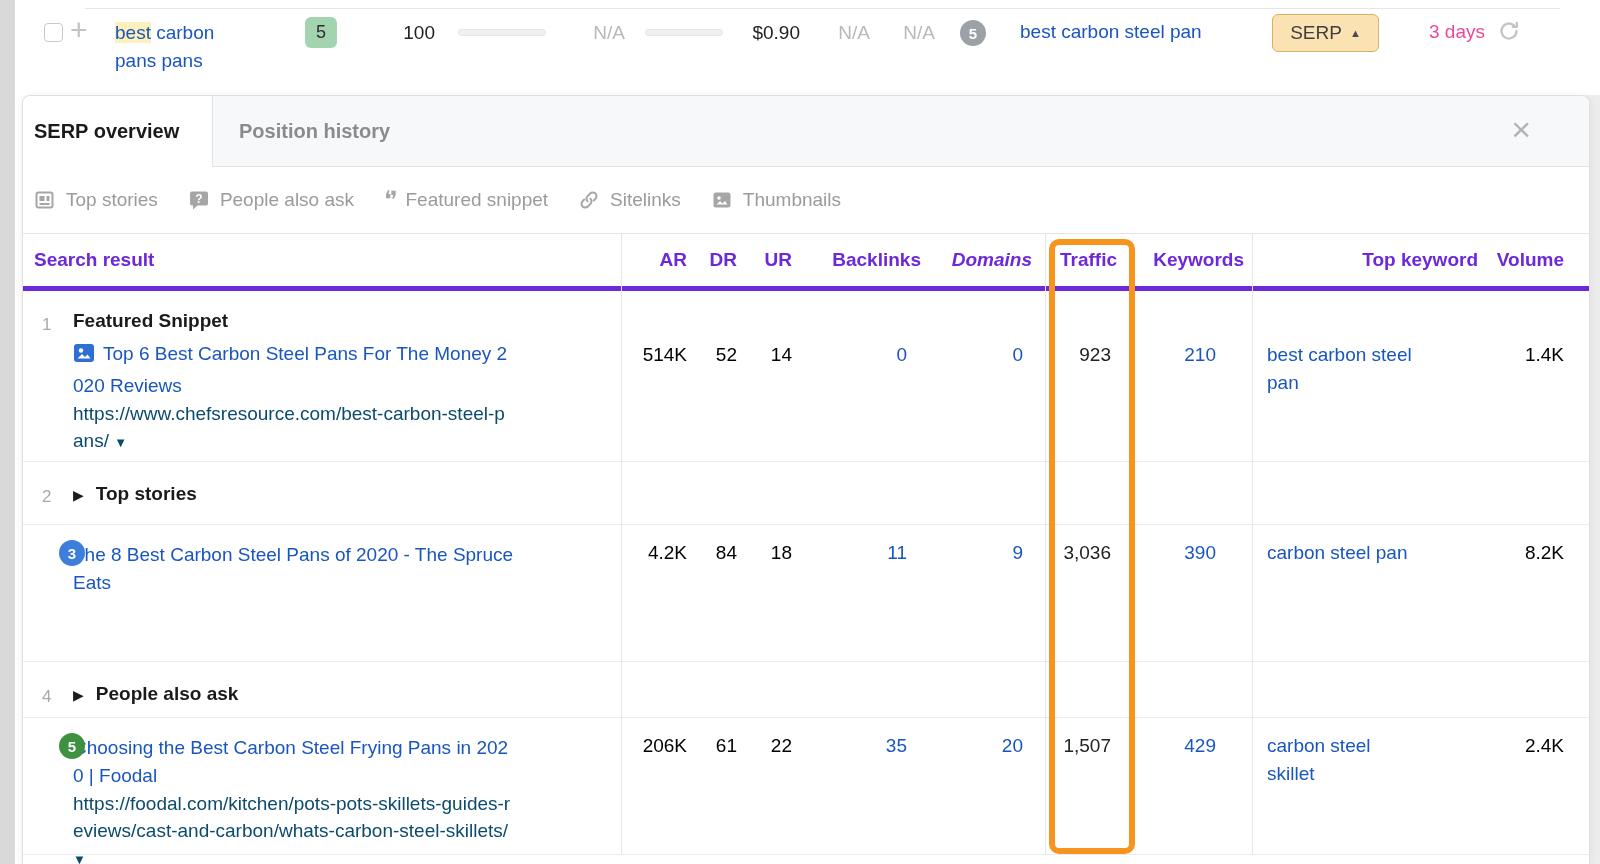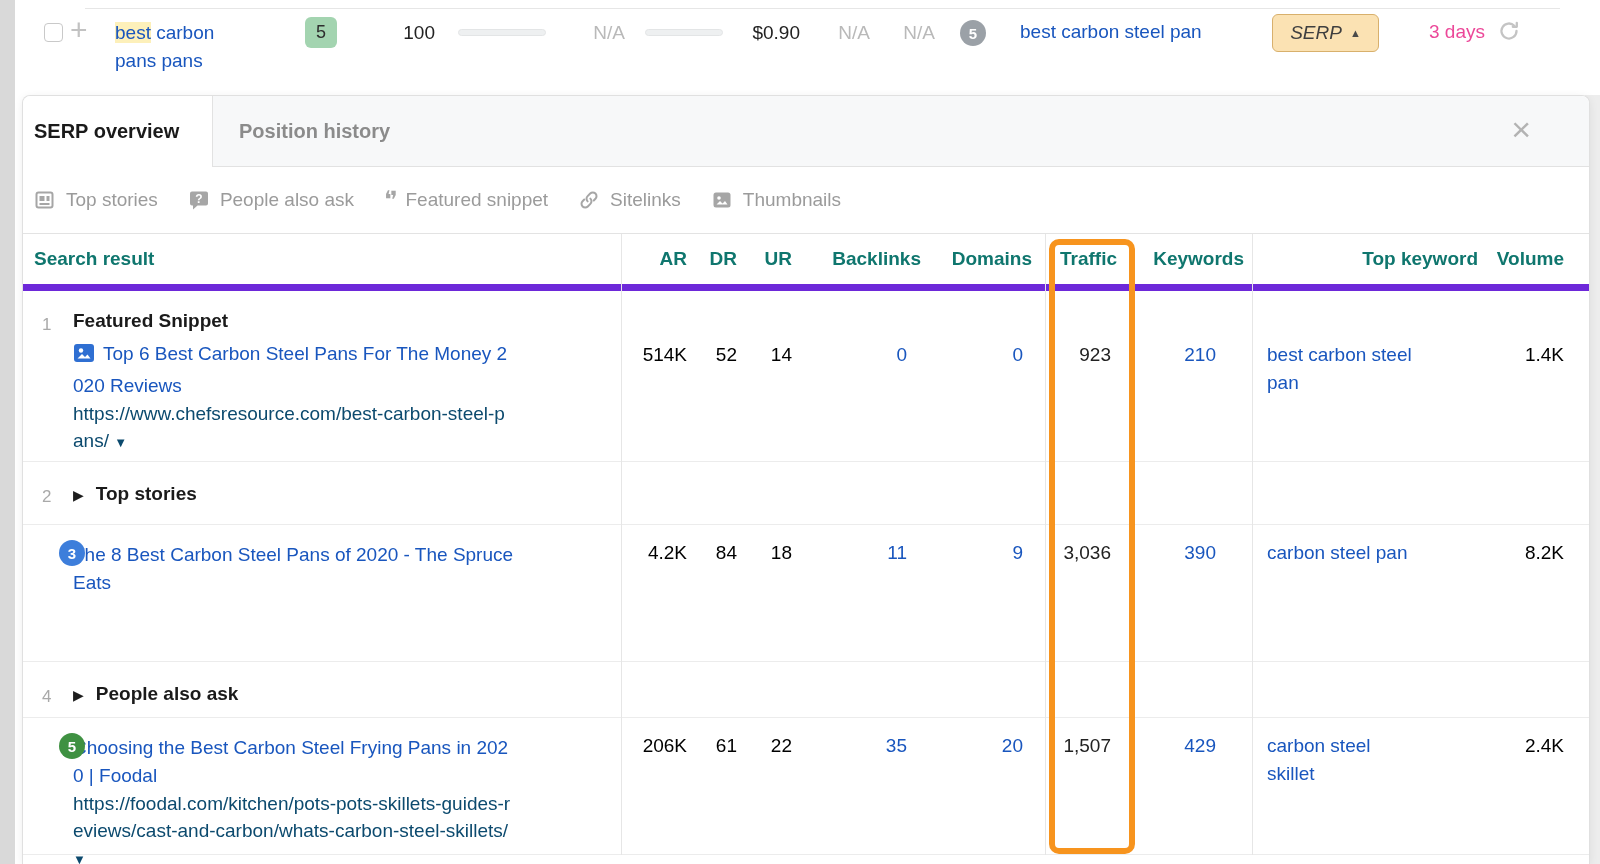--- a/index.html
+++ b/index.html
@@ -18,21 +18,21 @@
   .kw-checkbox { position:absolute; left:29px; top:23px; width:19px; height:19px; border:1.5px solid #c9c9c9; border-radius:4px; background:#fff; cursor:pointer; }
   .kw-plus { position:absolute; left:55px; top:15px; font-size:30px; font-weight:300; color:#c2c2c2; cursor:pointer; line-height:1; }
   .kw-keyword { position:absolute; left:100px; top:19px; width:118px; line-height:28px; color:#1956be; cursor:pointer; }
   .kw-keyword .hl { background:#fdf0ba; }
   .kd-badge { position:absolute; left:290px; top:17px; width:32px; height:31px; background:#a3d4b0; border-radius:6px; display:flex; align-items:center; justify-content:center; font-size:18px; color:#2d2d2d; }
   .kw-num { position:absolute; top:22px; text-align:right; color:#222; }
   .kw-na { position:absolute; top:22px; text-align:right; color:#b9b9b9; }
   .mini-bar { position:absolute; top:29px; height:7px; border-radius:4px; background:#eef0f1; border:1px solid #e3e5e6; }
   .sf-badge { position:absolute; left:945px; top:20px; width:26px; height:26px; border-radius:50%; background:#9ba1a7; color:#fff; font-size:15px; font-weight:bold; display:flex; align-items:center; justify-content:center; }
   .kw-toplink { position:absolute; left:1005px; top:21px; color:#1956be; cursor:pointer; }
-  .serp-btn { position:absolute; left:1257px; top:14px; width:107px; height:38px; background:#fbe2b3; border:1.5px solid #d8b06c; border-radius:6px; display:flex; align-items:center; justify-content:center; gap:8px; color:#3f3f3f; cursor:pointer;font-style:italic; }
+  .serp-btn { position:absolute; left:1257px; top:14px; width:107px; height:38px; background:#fbe2b3; border:1.5px solid #d8b06c; border-radius:6px; display:flex; align-items:center; justify-content:center; gap:8px; color:#3f3f3f; cursor:pointer; }
   .serp-btn .tri { font-size:11px; color:#4a4a4a; }
   .kw-updated { position:absolute; left:1414px; top:21px; color:#ec4899; }
   .kw-refresh { position:absolute; left:1482px; top:19px; cursor:pointer; }
 
   
   .panel { position:absolute; left:22px; top:95px; width:1568px; height:769px; background:#fff; border:1px solid #e0e0e0; border-bottom:none; border-radius:8px 8px 0 0; box-shadow:0 2px 10px rgba(0,0,0,.07); }
 
   .tabbar { position:relative; height:71px; background:#f7f8f9; border-bottom:1px solid #e2e2e2; border-radius:8px 8px 0 0; }
   .tab-active { position:absolute; left:0; top:0; width:190px; height:71px; background:#fff; border-right:1px solid #e2e2e2; border-radius:8px 0 0 0; display:flex; align-items:center; padding-left:11px; font-size:20px; font-weight:bold; color:#1a1a1a; cursor:pointer; }
   .tab-inactive { position:absolute; left:216px; top:0; height:71px; display:flex; align-items:center; font-size:20px; font-weight:bold; color:#8b8b8b; cursor:pointer; }
@@ -40,26 +40,26 @@
 
   .filters { height:67px; border-bottom:1px solid #e3e3e3; display:flex; align-items:center; padding-left:11px; }
   .filter-item { display:flex; align-items:center; margin-right:30px; cursor:pointer; }
   .filter-item .ficon { display:inline-flex; margin-right:10px; align-items:center; }
   .filter-item .flabel { font-size:19px; color:#9b9b9b; }
   .quote-glyph { font-size:24px; color:#a6a6a6; letter-spacing:-2px; line-height:22px; }
 
   
   .tbl { position:relative; }
   .grid { display:grid; grid-template-columns:598px 70px 50px 55px 125px 114px 84px 133px 226px 86px; }
-  .hdr { height:57px; border-bottom:7px solid #6d28d9; align-items:center; font-weight:bold; color:#0f766e; font-size:19px; }
+  .hdr { height:57px; border-bottom:5px solid #6d28d9; align-items:center; font-weight:bold; color:#6d28d9; font-size:19px; }
   .hdr > div { text-align:right; }
   .h-sr { text-align:left !important; padding-left:11px; }
   .h-ar,.h-dr,.h-ur { padding-right:4px; }
   .h-bl { padding-right:0; }
-  .h-dm { padding-right:3px; }
+  .h-dm { padding-right:3px;font-style:italic; }
   .h-tf { padding-right:2px; }
   .h-kw { padding-right:8px; }
   .h-tk { text-align:right; padding-left:22px; }
 
   .srow { border-bottom:1px solid #ececec; font-size:19px; }
   .srow .c { text-align:right; padding-top:14px; line-height:27px; }
   .c.off { padding-top:50px; }
   .v-ar,.v-dr,.v-ur { padding-right:4px; color:#000000; }
   .v-bl { padding-right:14px; }
   .v-dm { padding-right:12px; }

